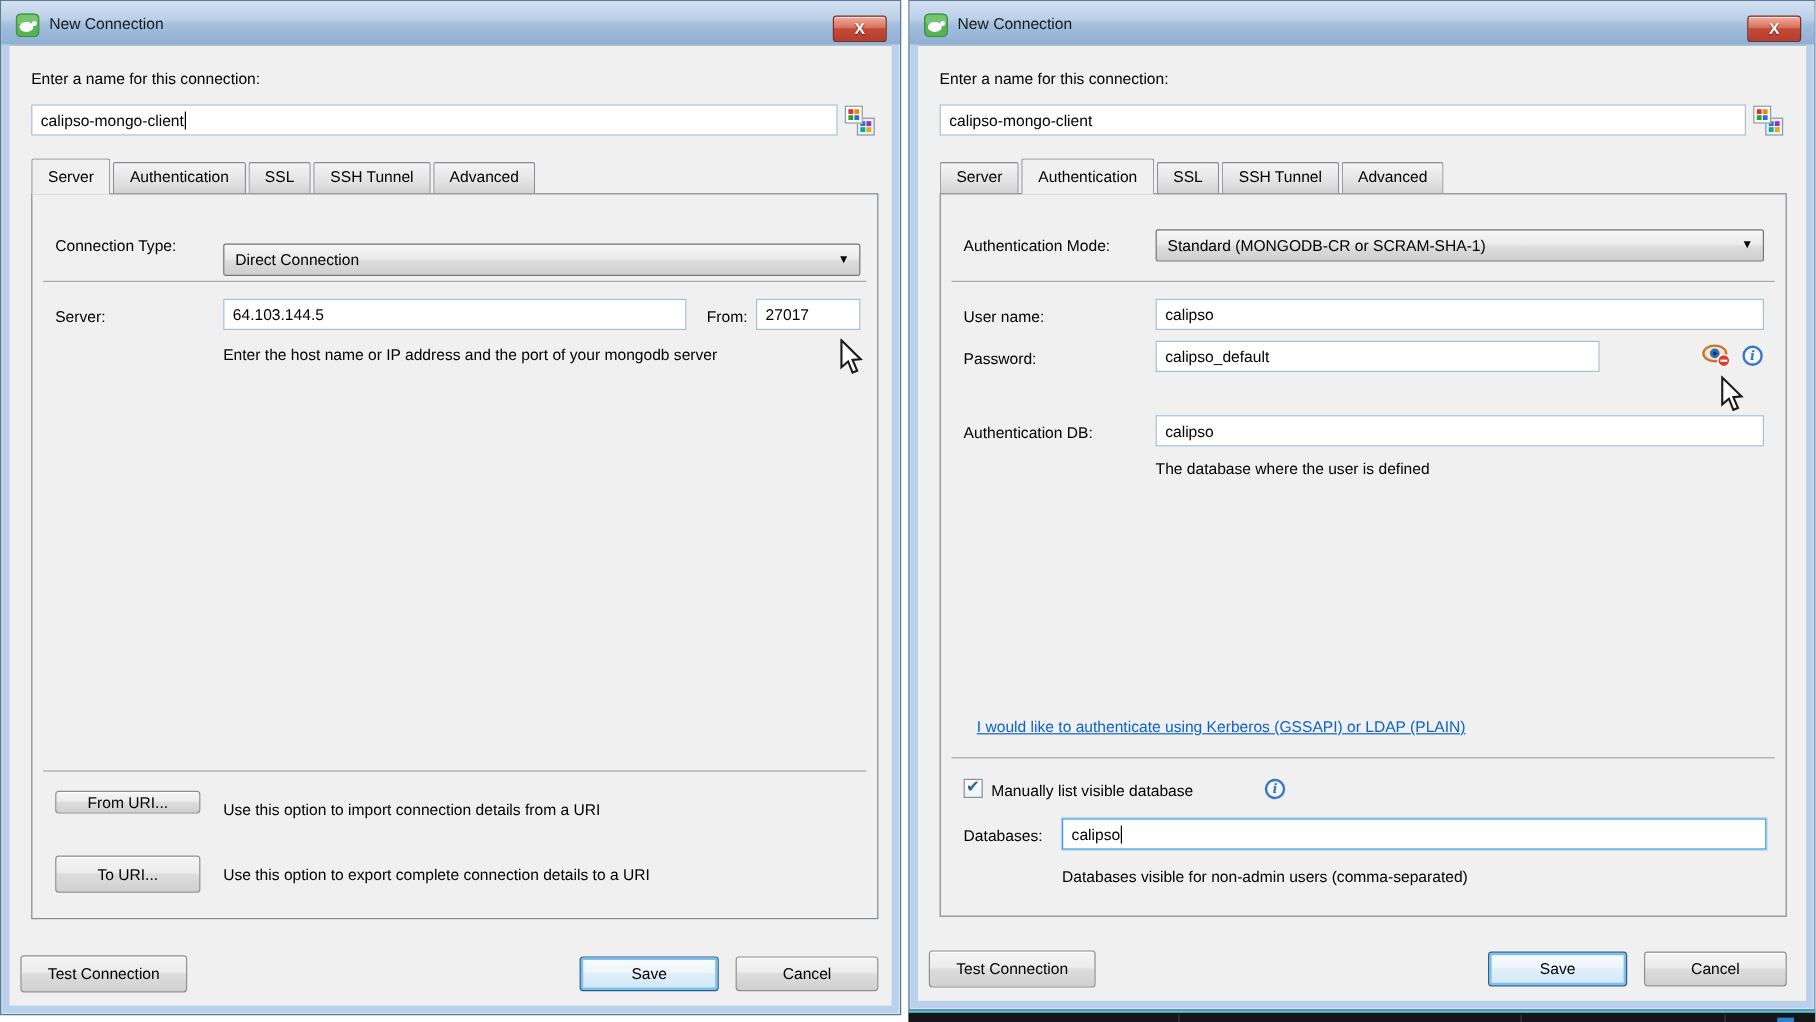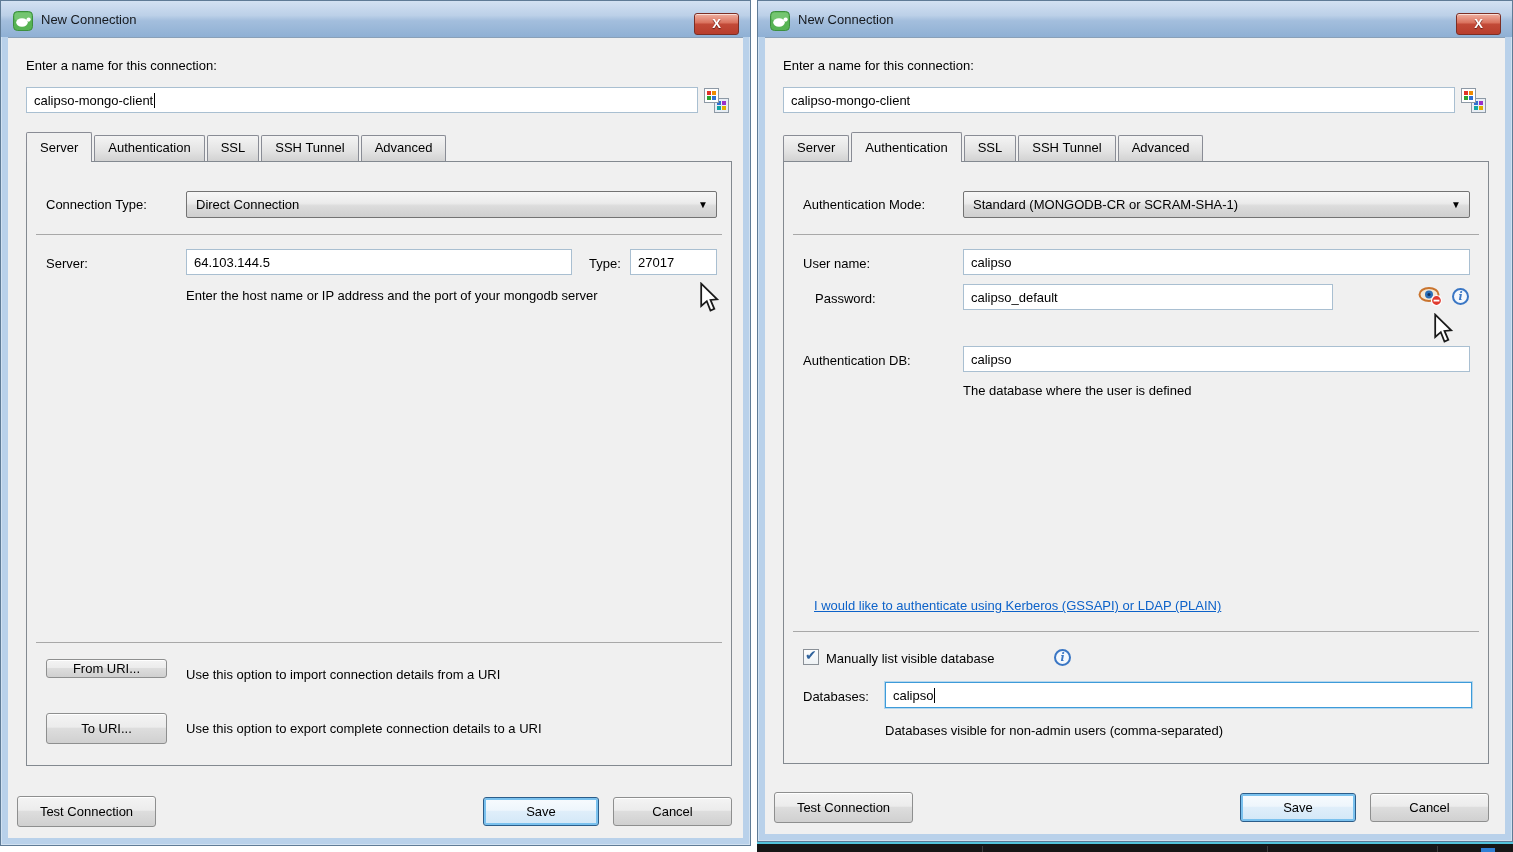--- a/index.html
+++ b/index.html
@@ -123,32 +123,32 @@
       <div class="tab active">Server</div>
       <div class="tab">Authentication</div>
       <div class="tab">SSL</div>
       <div class="tab">SSH Tunnel</div>
       <div class="tab">Advanced</div>
     </div>
 
     <div class="panel" style="left:25px; top:160px; width:706px; height:605px;"></div>
 
     <div class="lbl" style="left:45px; top:196px;">Connection Type:</div>
-    <div class="combo" style="left:185px; top:190px; width:531px;">
+    <div class="combo" style="left:185px; top:202px; width:531px;">
       <span>Direct Connection</span>
       <span class="arrow">▼</span>
     </div>
 
     <div class="sep" style="left:35px; top:233px; width:686px;"></div>
 
     <div class="lbl" style="left:45px; top:255px;">Server:</div>
     <div class="inputbox" style="left:185px; top:248px; width:386px;">
       <span>64.103.144.5</span>
     </div>
-    <div class="lbl" style="left:588px; top:255px;">Type:</div>
+    <div class="lbl" style="left:588px; top:255px;">From:</div>
     <div class="inputbox" style="left:629px; top:248px; width:87px;">
       <span>27017</span>
     </div>
 
     <div class="helptext" style="left:185px; top:287px;">Enter the host name or IP address and the port of your mongodb server</div>
 
     <div class="sep" style="left:35px; top:641px; width:686px;"></div>
 
     <button class="btn" style="left:45px; top:658px; width:121px; height:19px;">From URI...</button>
     <div class="helptext" style="left:185px; top:666px;">Use this option to import connection details from a URI</div>
@@ -219,21 +219,21 @@
       <span class="arrow">▼</span>
     </div>
 
     <div class="sep" style="left:35px; top:233px; width:686px;"></div>
 
     <div class="lbl" style="left:45px; top:255px;">User name:</div>
     <div class="inputbox" style="left:205px; top:248px; width:507px;">
       <span>calipso</span>
     </div>
 
-    <div class="lbl" style="left:45px; top:290px;margin-left:12px;">Password:</div>
+    <div class="lbl" style="left:45px; top:290px;">Password:</div>
     <div class="inputbox" style="left:205px; top:283px; width:370px;">
       <span>calipso_default</span>
     </div>
     <span style="position:absolute; left:660px; top:285px; cursor:pointer;">
       <svg width="26" height="21" viewBox="0 0 26 21">
         <ellipse cx="11" cy="8.5" rx="9.5" ry="6.5" fill="#f3e7d3" stroke="#c9742e" stroke-width="2"></ellipse>
         <circle cx="11" cy="8.5" r="4" fill="#2a6fb8"></circle>
         <circle cx="11" cy="8.5" r="1.6" fill="#10335e"></circle>
         <circle cx="18.5" cy="14.5" r="5" fill="#e03a2f" stroke="#ffffff" stroke-width="1.2"></circle>
         <rect x="15.6" y="13.7" width="5.8" height="1.8" fill="#ffffff"></rect>

